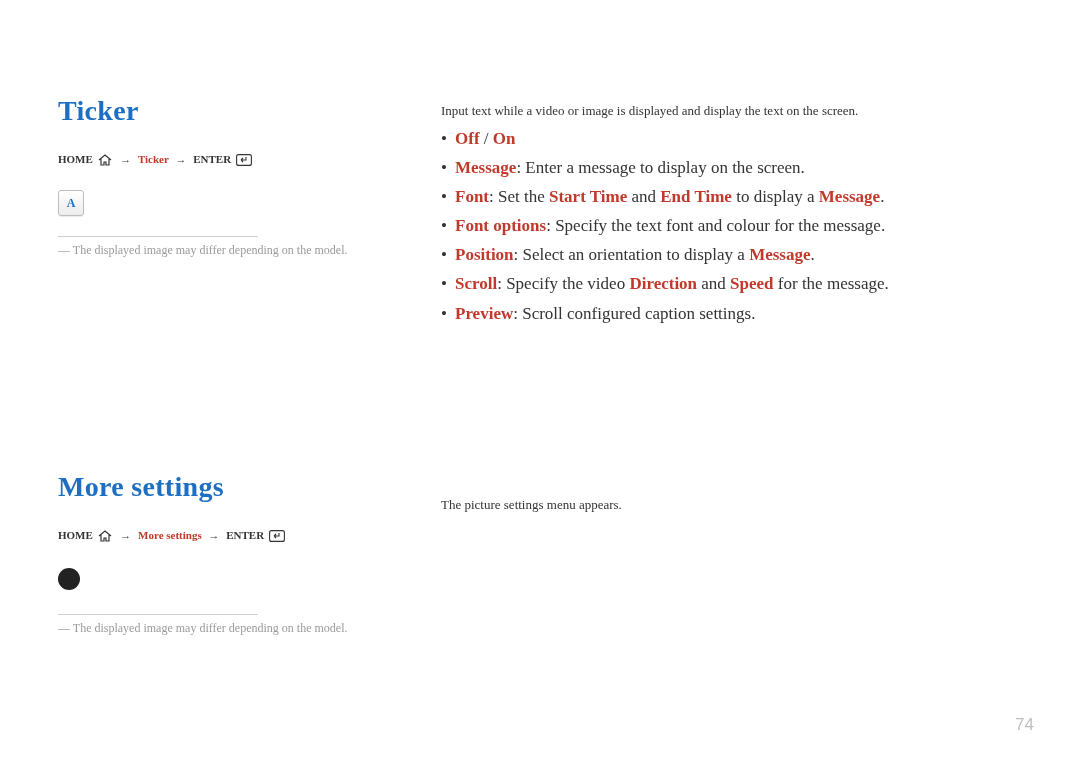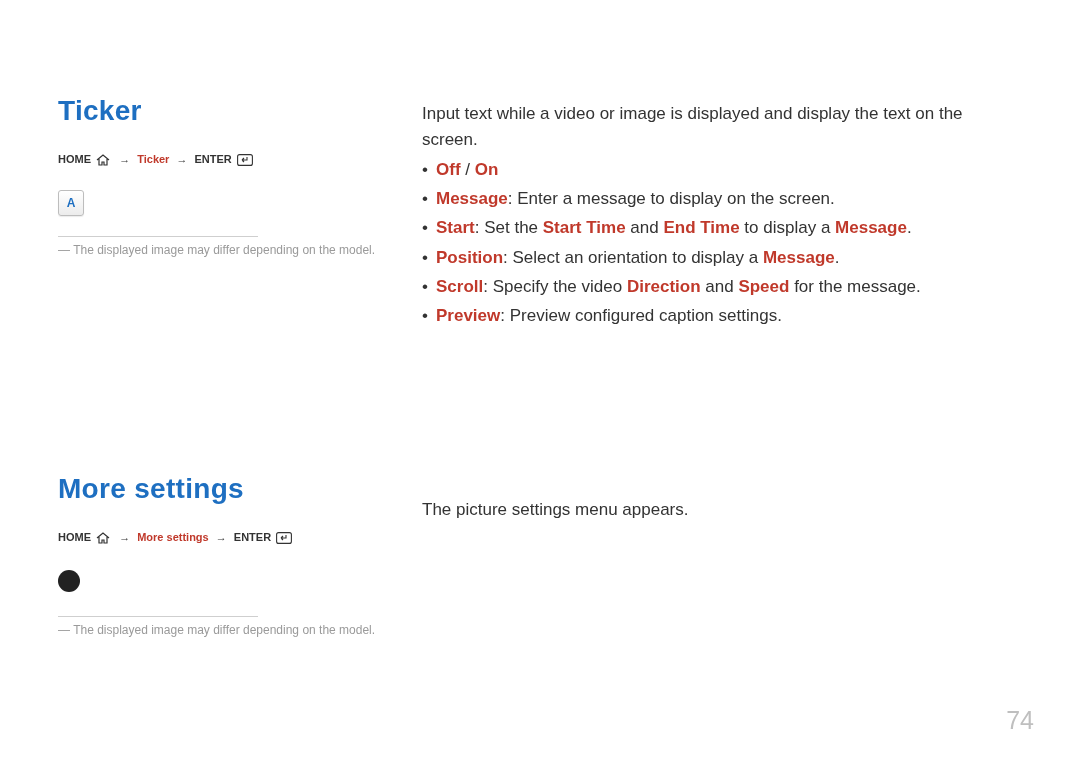--- a/index.html
+++ b/index.html
@@ -14,21 +14,22 @@
   }
   .page {
     position: relative;
     width: 1080px;
     height: 763px;
     box-sizing: border-box;
     padding: 95px 58px 0 58px;
   }
   .two-col {
     display: flex;
-    gap: 24px;
+    gap: 43px;
+    font-family: Liberation Serif, serif;
   }
   .left {
     width: 340px;
   }
   .right {
     flex: 1;
   }
   h1.blue {
     color: #1e6fc1;
     font-size: 28px;
@@ -85,21 +86,21 @@
     width: 200px;
   }
   .footnote {
     font-size: 12px;
     color: #9a9a9a;
   }
   .footnote::before {
     content: "― ";
   }
   .intro {
-    font-size: 17px;
+    font-size: 13px;
     color: #333;
     line-height: 1.5;
     margin-top: 6px;
     margin-bottom: 4px;
   }
   ul.opts {
     list-style: none;
     margin: 0;
     padding: 0;
   }
@@ -119,21 +120,21 @@
   }
   .b { font-weight: 700; }
   .hl { color: #c0392b; font-weight: 700; }
   .section2 {
     margin-top: 142px;
   }
   .page-number {
     position: absolute;
     bottom: 28px;
     right: 46px;
-    font-size: 25px;
+    font-size: 17px;
     color: #bfbfbf;
     font-weight: 400;
   }
   svg.enter-icon, svg.home-icon {
     vertical-align: -3px;
   }
 </style>
 </head>
 <body>
 
@@ -173,30 +174,33 @@
     <div class="right">
       <div class="intro">Input text while a video or image is displayed and display the text on the screen.</div>
       <ul class="opts">
         <li>
           <span class="hl">Off</span><span> / </span><span class="hl">On</span>
         </li>
         <li>
           <span class="hl">Message</span><span>: Enter a message to display on the screen.</span>
         </li>
         <li>
-          <span class="hl">Start</span><span>: Set the </span><span class="hl">Start Time</span><span> and </span><span class="hl">End Time</span><span> to display a </span><span class="hl">Message</span><span>.</span>
+          <span class="hl">Font</span><span>: Set the </span><span class="hl">Start Time</span><span> and </span><span class="hl">End Time</span><span> to display a </span><span class="hl">Message</span><span>.</span>
+        </li>
+        <li>
+          <span class="hl">Font options</span><span>: Specify the text font and colour for the message.</span>
         </li>
         <li>
           <span class="hl">Position</span><span>: Select an orientation to display a </span><span class="hl">Message</span><span>.</span>
         </li>
         <li>
           <span class="hl">Scroll</span><span>: Specify the video </span><span class="hl">Direction</span><span> and </span><span class="hl">Speed</span><span> for the message.</span>
         </li>
         <li>
-          <span class="hl">Preview</span><span>: Preview configured caption settings.</span>
+          <span class="hl">Preview</span><span>: Scroll configured caption settings.</span>
         </li>
       </ul>
     </div>
   </div>
 
   <div class="two-col section2">
     <div class="left">
       <h1 class="blue">More settings</h1>
 
       <div class="navpath">

